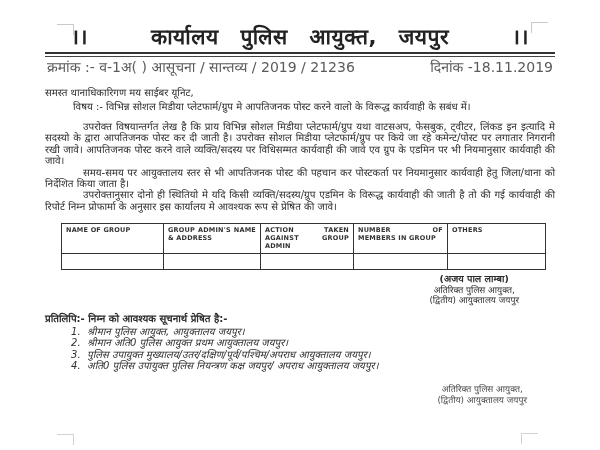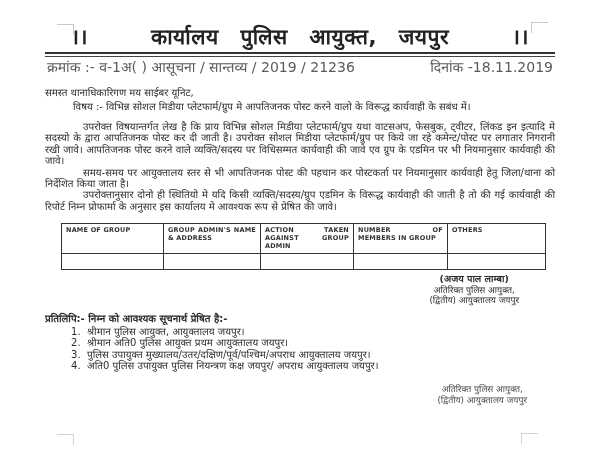--- a/index.html
+++ b/index.html
@@ -68,21 +68,21 @@
   .c4 { width: 94px; } .c5 { width: 98px; }
 
   .sign-block {
     margin: 4px 36px 0 0; float: right; text-align: center;
     font-size: 8.8px; line-height: 10.5px;
   }
   .sign-block .name { font-weight: bold; font-size: 9.5px; }
 
   .copy-wrap { clear: both; padding-top: 5px; }
   .copy-heading { font-size: 10px; font-weight: bold; margin: 0 0 1px 0; }
-  ol.copy-list { list-style: none; counter-reset: item; margin: 0; padding: 0 0 0 26px; }
+  ol.copy-list { list-style: none; counter-reset: item; margin: 0; padding: 0 0 0 26px; font-style: italic; }
   ol.copy-list li {
     counter-increment: item; position: relative; padding-left: 16px;
     font-size: 10px; line-height: 11.4px;
   }
   ol.copy-list li::before { content: counter(item) "."; position: absolute; left: 0; }
 
   .footer-sign {
     margin: 13px 28px 0 0; float: right; text-align: center;
     font-size: 8.8px; line-height: 10.5px; color: #4a4a4a;
   }

